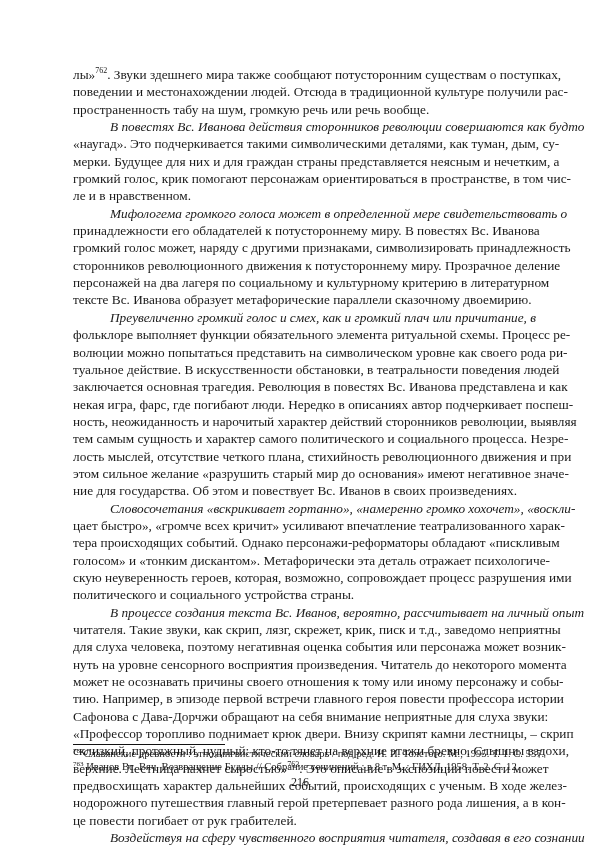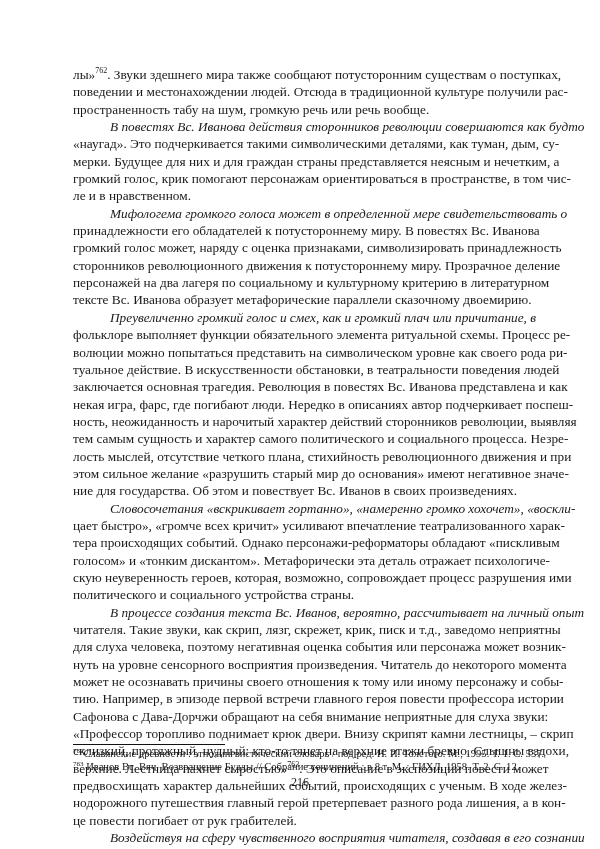--- a/index.html
+++ b/index.html
@@ -49,21 +49,21 @@
       <div>
         <span class="line indent"><span>В повестях Вс. Иванова действия сторонников революции совершаются как будто</span></span>
         <span class="line"><span>«наугад». Это подчеркивается такими символическими деталями, как туман, дым, су-</span></span>
         <span class="line"><span>мерки. Будущее для них и для граждан страны представляется неясным и нечетким, а</span></span>
         <span class="line"><span>громкий голос, крик помогают персонажам ориентироваться в пространстве, в том чис-</span></span>
         <span class="line last"><span>ле и в нравственном.</span></span>
       </div>
       <div>
         <span class="line indent"><span>Мифологема громкого голоса может в определенной мере свидетельствовать о</span></span>
         <span class="line"><span>принадлежности его обладателей к потустороннему миру. В повестях Вс. Иванова</span></span>
-        <span class="line"><span>громкий голос может, наряду с оценка признаками, символизировать принадлежность</span></span>
+        <span class="line"><span>громкий голос может, наряду с другими признаками, символизировать принадлежность</span></span>
         <span class="line"><span>сторонников революционного движения к потустороннему миру. Прозрачное деление</span></span>
         <span class="line"><span>персонажей на два лагеря по социальному и культурному критерию в литературном</span></span>
         <span class="line last"><span>тексте Вс. Иванова образует метафорические параллели сказочному двоемирию.</span></span>
       </div>
       <div>
         <span class="line indent"><span>Преувеличенно громкий голос и смех, как и громкий плач или причитание, в</span></span>
         <span class="line"><span>фольклоре выполняет функции обязательного элемента ритуальной схемы. Процесс ре-</span></span>
         <span class="line"><span>волюции можно попытаться представить на символическом уровне как своего рода ри-</span></span>
         <span class="line"><span>туальное действие. В искусственности обстановки, в театральности поведения людей</span></span>
         <span class="line"><span>заключается основная трагедия. Революция в повестях Вс. Иванова представлена и как</span></span>

